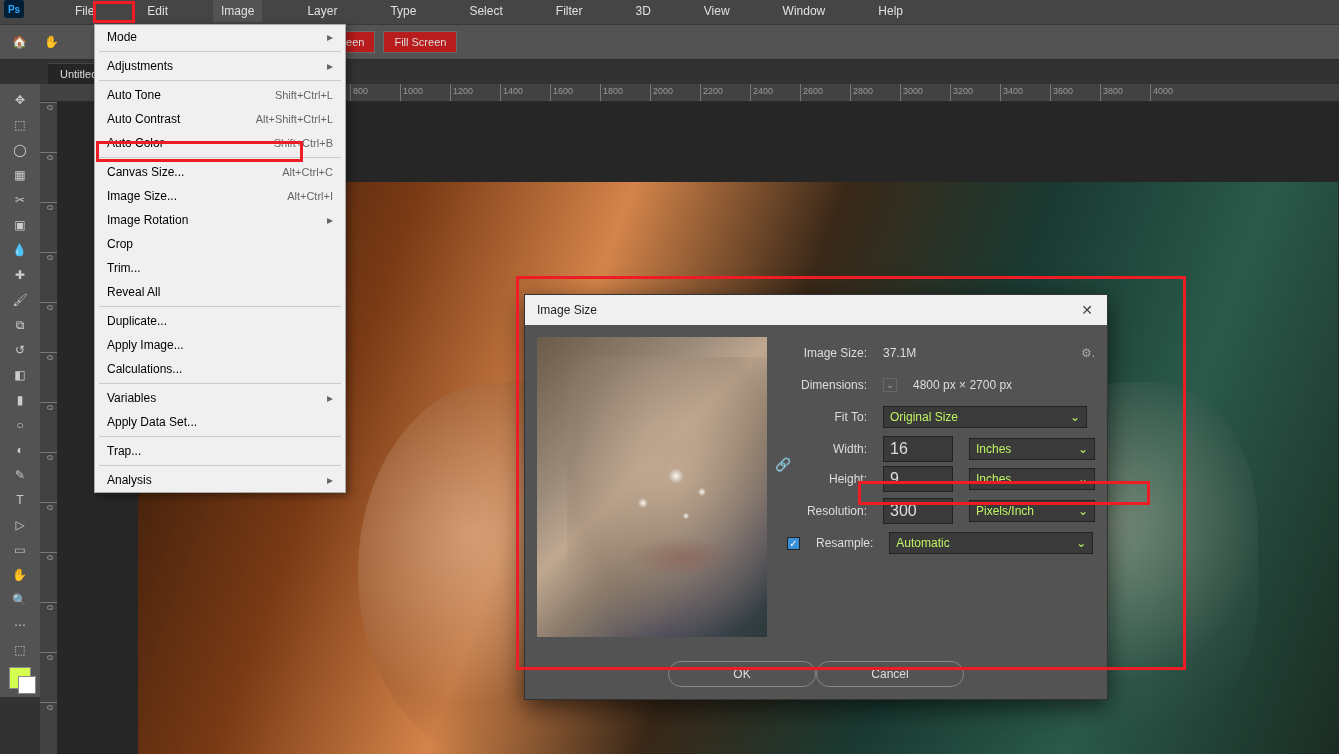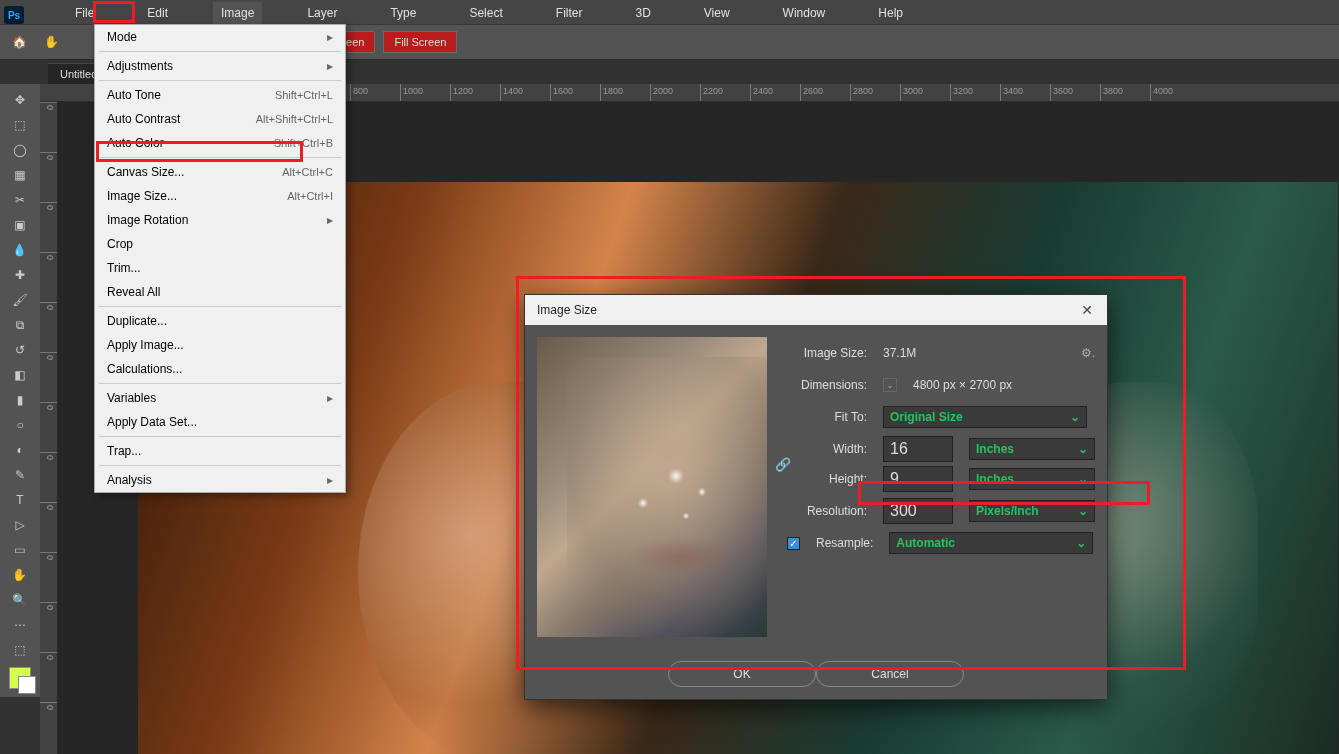--- a/index.html
+++ b/index.html
@@ -1,19 +1,19 @@
 <!DOCTYPE html>
 <html><head>
 <meta charset="utf-8">
 <style>
 * { margin: 0; padding: 0; box-sizing: border-box; font-family: "Segoe UI", Tahoma, sans-serif; }
 body { background: #323232; color: #d0d0d0; width: 1339px; height: 754px; overflow: hidden; position: relative; font-size: 12px; }
 
 
-.menubar { height: 24px; background: #454545; display: flex; align-items: flex-end; padding: 0 4px; }
+.menubar { height: 24px; background: #454545; display: flex; align-items: flex-start; padding: 0 4px; }
 .ps-icon { width: 20px; height: 18px; background: #001e36; color: #31a8ff; font-weight: bold; font-size: 10px; display: flex; align-items: center; justify-content: center; border-radius: 3px; margin-right: 6px; }
 .menubar-item { padding: 4px 8px; cursor: pointer; color: #e0e0e0; font-size: 12px; margin-left: 37px; }
 .menubar-item.active { background: #535353; }
 
 
 .options-bar { height: 36px; background: #535353; display: flex; align-items: center; padding: 0 8px; gap: 8px; border-top: 1px solid #383838; border-bottom: 1px solid #2a2a2a; }
 .home-icon { width: 24px; height: 24px; display: flex; align-items: center; justify-content: center; color: #ccc; }
 .hand-icon { width: 24px; height: 24px; display: flex; align-items: center; justify-content: center; color: #ccc; }
 .pill-btn { background: #b91c1c; border: 1px solid #6a6a6a; border-radius: 0; padding: 4px 10px; color: #ddd; font-size: 11px; }
 
@@ -57,21 +57,21 @@
 .preview { width: 272px; height: 300px; background: linear-gradient(135deg, #6a5a4a 0%, #9a8a7a 30%, #c0a890 45%, #8a7a6a 60%, #4a4a5a 80%, #2a3a3a 100%); position: relative; overflow: hidden; }
 .preview-face { position: absolute; left: 30px; top: 20px; width: 240px; height: 280px; background: radial-gradient(ellipse at 45% 40%, rgba(200,175,150,0.8) 0%, rgba(150,130,110,0.4) 55%, transparent 75%); }
 .preview-nose { position: absolute; left: 100px; top: 80px; width: 60px; height: 70px; background: radial-gradient(circle, rgba(180,150,130,0.3) 0%, transparent 70%); }
 .preview-lips { position: absolute; left: 90px; top: 200px; width: 110px; height: 40px; background: radial-gradient(ellipse, rgba(140,90,80,0.5) 0%, transparent 70%); border-radius: 50%; }
 .sparkle { position: absolute; width: 18px; height: 18px; background: radial-gradient(circle, rgba(255,255,255,0.9) 0%, transparent 60%); border-radius: 50%; }
 .form { flex: 1; display: flex; flex-direction: column; gap: 8px; padding-top: 4px; }
 .form-row { display: flex; align-items: center; gap: 16px; height: 24px; }
 .form-label { text-align: right; width: 80px; font-size: 12px; color: #ddd; }
 .form-value { font-size: 12px; color: #ddd; }
 .form-input { background: #3a3a3a; border: 1px solid #222; color: #ddd; padding: 3px 6px; width: 70px; font-size: 16px; }
-.form-select { background: #3a3a3a; border: 1px solid #222; color: #22c55e; padding: 3px 6px; width: 126px; font-size: 12px; display: flex; justify-content: space-between; align-items: center; font-weight: bold; }
+.form-select { background: #3a3a3a; border: 1px solid #222; color: #bef264; padding: 3px 6px; width: 126px; font-size: 12px; display: flex; justify-content: space-between; align-items: center; }
 .gear-icon { color: #aaa; }
 .link-icon { position: relative; left: -12px; width: 14px; color: #bbb; font-size: 13px; }
 .dialog-buttons { display: flex; justify-content: center; padding: 12px; }
 .dlg-btn { width: 148px; padding: 5px 0; border-radius: 14px; border: 1px solid #888; background: transparent; color: #ddd; font-size: 12px; cursor: pointer; }
 .chk { width: 13px; height: 13px; background: #3a8fd4; border: 1px solid #222; display: inline-flex; align-items: center; justify-content: center; color: #fff; font-size: 10px; }
 .expand-icn { width: 14px; height: 14px; border: 1px solid #666; display: inline-flex; align-items: center; justify-content: center; font-size: 9px; color: #aaa; }
 </style>
 </head>
 <body>
 

